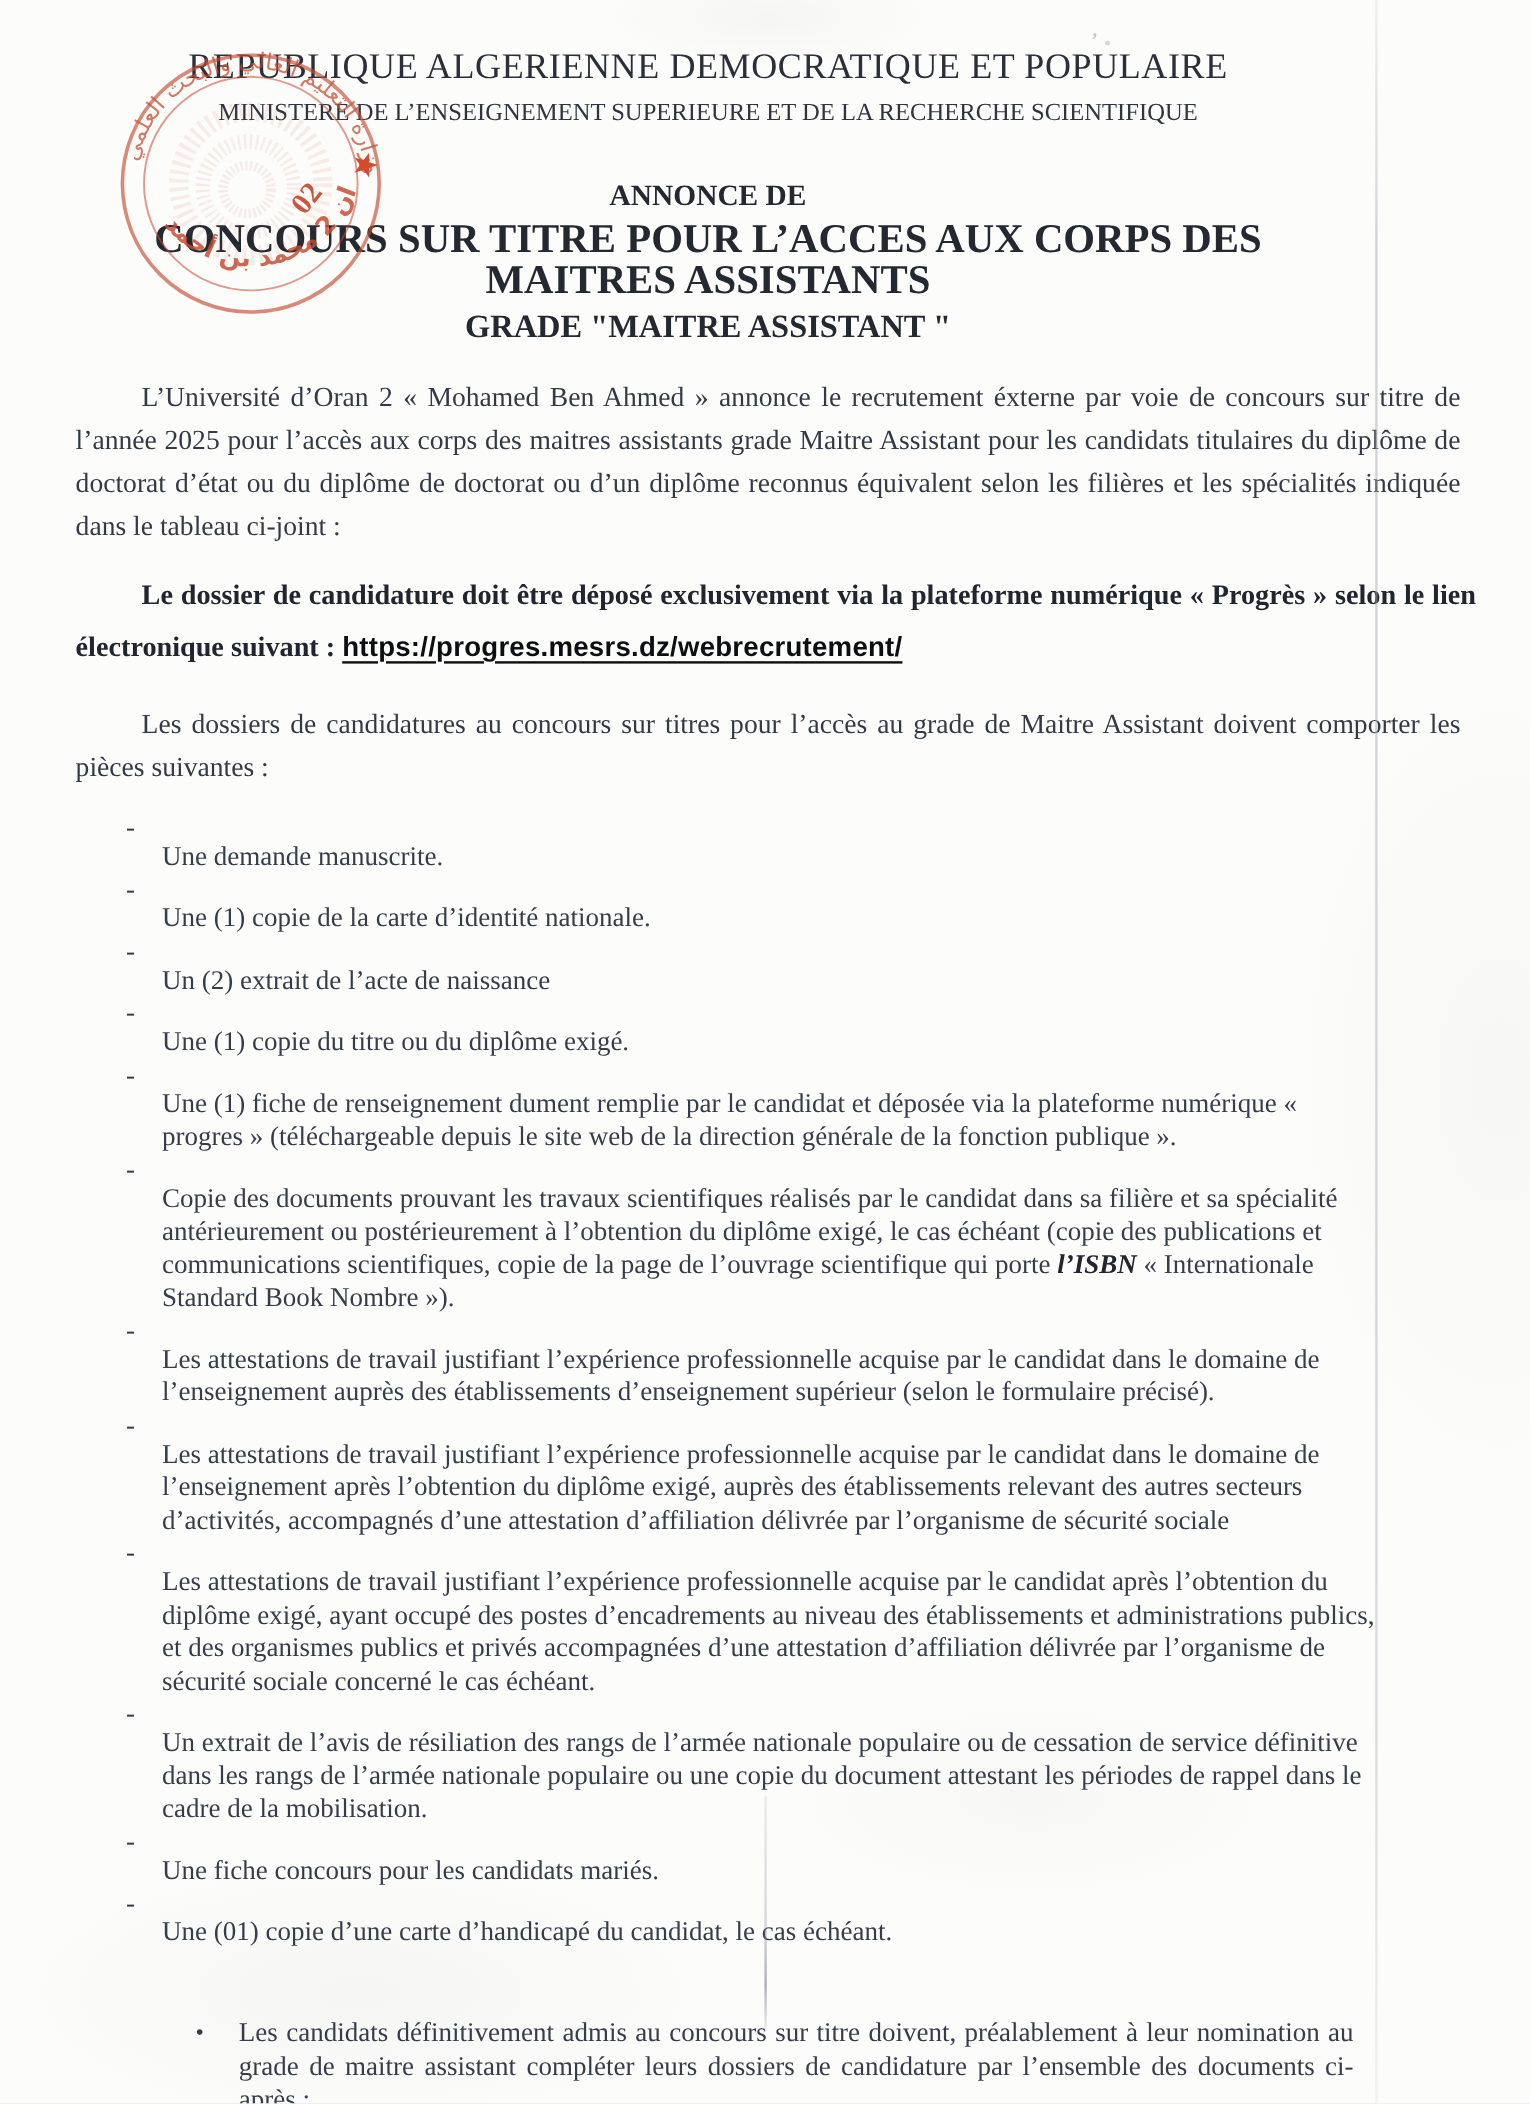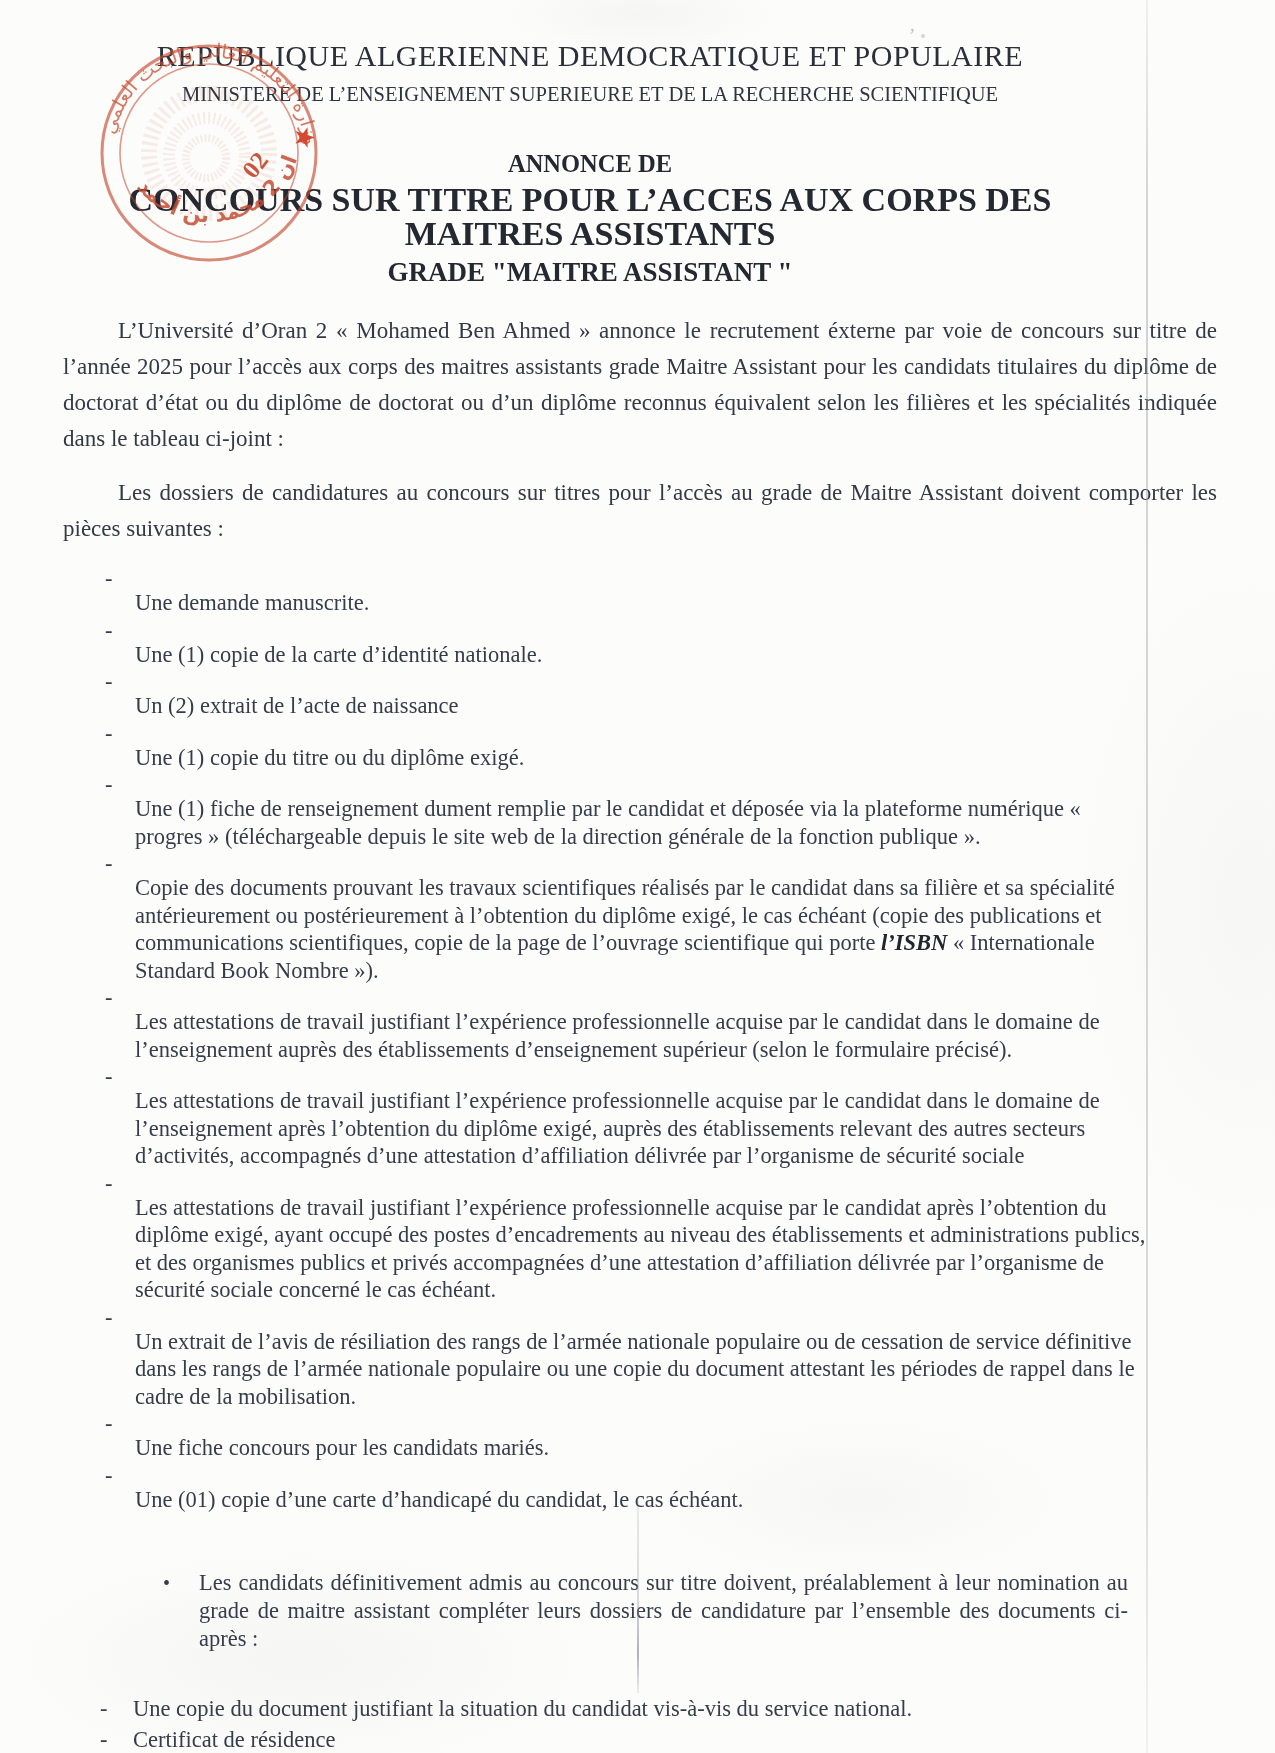--- a/index.html
+++ b/index.html
@@ -118,20 +118,21 @@
   <div class="center-block titles">
     <div class="title-1">ANNONCE DE</div>
     <div class="title-2">CONCOURS SUR TITRE POUR L’ACCES AUX CORPS DES MAITRES ASSISTANTS</div>
     <div class="title-3">GRADE "MAITRE ASSISTANT "</div>
   </div>
 
   <div class="content">
 
     <p class="para">L’Université d’Oran 2 « Mohamed Ben Ahmed » annonce le recrutement éxterne par voie de concours sur titre de l’année 2025 pour l’accès aux corps des maitres assistants grade Maitre Assistant pour les candidats titulaires du diplôme de doctorat d’état ou du diplôme de doctorat ou d’un diplôme reconnus équivalent selon les filières et les spécialités indiquée dans le tableau ci-joint :</p>
 
+    <p class="notice"><span>Le dossier de candidature doit être déposé exclusivement via la plateforme numérique « Progrès » selon le lien électronique suivant : </span><span class="url">https://progres.mesrs.dz/webrecrutement/</span></p>
 
     <p class="para para-dossier">Les dossiers de candidatures au concours sur titres pour l’accès au grade de Maitre Assistant doivent comporter les pièces suivantes :</p>
 
     <ul class="doclist">
         <li>
           <span class="marker">-</span>
           <span class="li-text"><span>Une demande manuscrite.</span></span>
         </li>
         <li>
           <span class="marker">-</span>

